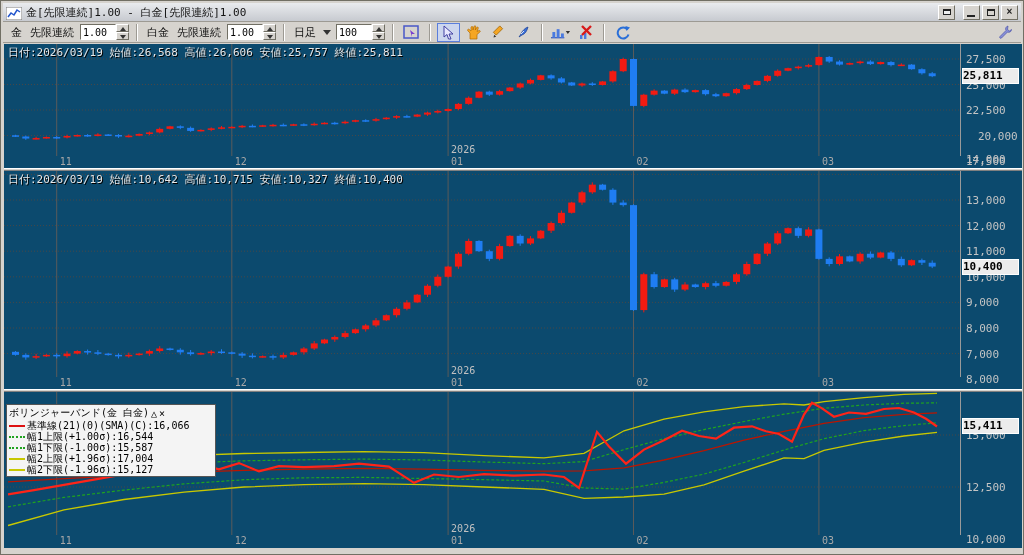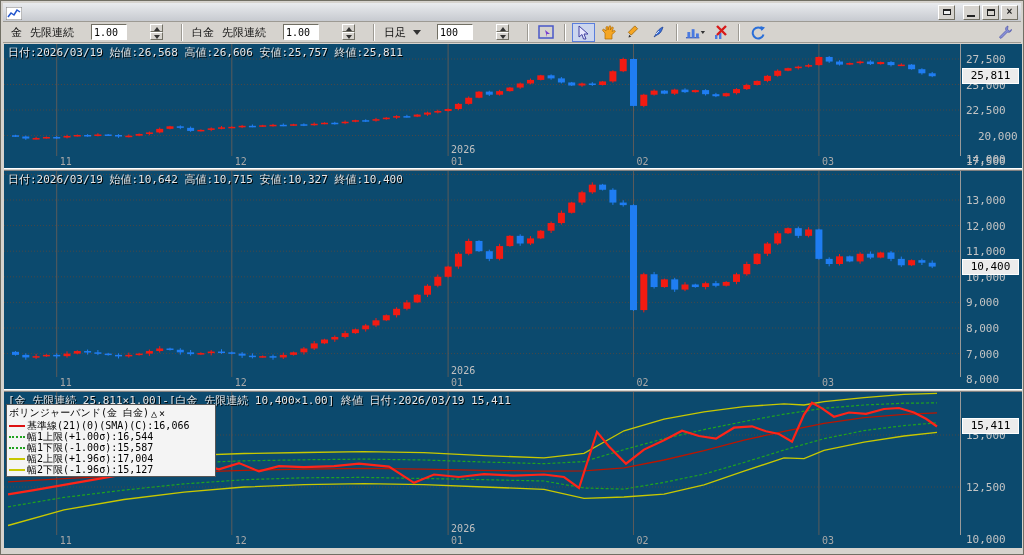--- a/index.html
+++ b/index.html
@@ -20,21 +20,21 @@
   .wbtn.gap { margin-right:6px; }
   .glyph-min { position:absolute; left:3px; bottom:2px; width:8px; height:2px; background:#222; }
   .glyph-max { width:8px; height:7px; border:1px solid #222; border-top-width:2px; }
   .glyph-dock { width:8px; height:6px; border:1px solid #222; border-top-width:2px; background:#eee; }
   .glyph-x { font-size:10px; font-weight:bold; line-height:1; }
   
   .toolbar { position:absolute; left:2px; top:21px; right:2px; height:21px;
              background:#d6d3ce; border-bottom:1px solid #9d9a93;
              display:flex; align-items:center; padding:0 4px; font-size:11px; color:#111; }
   .tb-label { margin:0 4px; font-family:"DejaVu Sans Mono", monospace; white-space:nowrap; }
-  .spin { display:flex; align-items:flex-end; margin:0 13px;gap:23px; }
+  .spin { display:flex; align-items:flex-end; margin:0 2px; }
   .spin input { width:36px; height:16px; font-size:10px; padding:0 2px;
                 border:1px solid; border-color:#716f64 #fff #fff #716f64;
                 background:#fff; font-family:"DejaVu Sans Mono", monospace; }
   .spin .btns { display:flex; flex-direction:column; width:13px; height:16px; }
   .spin .btns span { flex:1; background:#d6d3ce; border:1px solid;
                      border-color:#fff #716f64 #716f64 #fff; position:relative; }
   .spin .btns span::after { content:""; position:absolute; left:3px; border-left:3px solid transparent;
                      border-right:3px solid transparent; }
   .spin .btns .up::after   { top:2px; border-bottom:4px solid #333; }
   .spin .btns .down::after { top:2px; border-top:4px solid #333; }
@@ -52,22 +52,22 @@
   .xstrip { position:absolute; left:0; width:957px; height:12px; }
   .xstrip span, .year-label { position:absolute; font-family:"DejaVu Sans Mono", monospace;
                   font-size:10px; color:#a8a8a8;text-align:center; }
   .year-label { color:#c0c0c0; }
   .panel-sep { position:absolute; left:0; width:1018px; height:3px; background:#d6d3ce;
                border-top:1px solid #fff; border-bottom:1px solid #808080; }
   .axis-col { position:absolute; left:957px; top:0; width:61px; height:504px; }
   .axis-tick { position:absolute; left:5px; font-family:"DejaVu Sans Mono", monospace;
                font-size:11px; color:#c4c4c4; white-space:nowrap; }
   .cur-box { position:absolute; left:1px; right:3px; height:16px; background:#ececec;
-             border:1px solid #fff; color:#000; font-weight:normal; font-size:11px;
-             font-family:"DejaVu Sans Mono", monospace; text-align:center; line-height:14px; z-index:5; }
+             border:1px solid #fff; color:#000; font-weight:bold; font-size:11px;
+             font-family:"DejaVu Sans Mono", monospace; text-align:left; line-height:14px; z-index:5; }
   .info-line { position:absolute; z-index:4; font-family:"DejaVu Sans Mono", monospace;
                font-size:11px; color:#e6e6e6; text-shadow:1px 1px 0 #000; white-space:nowrap; }
   
   .bb-legend { position:absolute; left:2px; top:360px; width:210px; z-index:6;
                background:#f4f4f4; border:1px solid #555; font-family:"DejaVu Sans Mono", monospace;
                font-size:10px; color:#000; padding:1px 2px; }
   .bb-header { display:flex; align-items:center; white-space:nowrap; }
   .bb-header .hbtn { margin-left:2px; cursor:default; font-size:10px; }
   .bb-header .hbtn:first-of-type { margin-left:auto; }
   .bb-row { display:flex; align-items:center; white-space:nowrap; height:11px; }
@@ -81,20 +81,21 @@
 
 <div class="window">
 
   <div class="titlebar">
     <span class="app-icon">
       <svg width="16" height="13" viewBox="0 0 16 13">
           <rect x="0" y="0" width="16" height="13" fill="#fff" stroke="#777"></rect>
           <polyline points="2,10 5,6 8,8 11,3 14,5" fill="none" stroke="#2255cc" stroke-width="1.5"></polyline>
         </svg>
     </span>
+    <span class="title-text">金[先限連続]1.00 - 白金[先限連続]1.00</span>
     <span class="winbtns">
       <span class="wbtn gap">
           <span class="glyph-dock"></span>
         </span>
       <span class="wbtn">
           <span class="glyph-min"></span>
         </span>
       <span class="wbtn">
           <span class="glyph-max"></span>
         </span>
@@ -216,21 +217,20 @@
         <span class="axis-tick" style="top: 329.2px;">8,000</span>
         <div class="cur-box" style="top: 214.56px;">10,400</div>
         <span class="axis-tick" style="top: 385px;">15,000</span>
         <span class="axis-tick" style="top: 437px;">12,500</span>
         <span class="axis-tick" style="top: 489px;">10,000</span>
         <div class="cur-box" style="top: 374.451px;">15,411</div>
       </div>
 
     <div class="info-line" style="left:4px; top:1px">日付:2026/03/19 始値:26,568 高値:26,606 安値:25,757 終値:25,811</div>
     <div class="info-line" style="left:4px; top:128px">日付:2026/03/19 始値:10,642 高値:10,715 安値:10,327 終値:10,400</div>
-    <div class="info-line" style="left:4px; top:349px">[金 先限連続 25,811×1.00]-[白金 先限連続 10,400×1.00] 終値 日付:2026/03/19 15,411</div>
 
     <div class="bb-legend">
       <div class="bb-header">
         <span>ボリンジャーバンド(金 白金)</span>
         <span class="hbtn">△</span>
         <span class="hbtn">×</span>
       </div>
       <div class="bb-row">
           <span class="swatch sw-center"></span>
           <span>基準線(21)(0)(SMA)(C):16,066</span>

